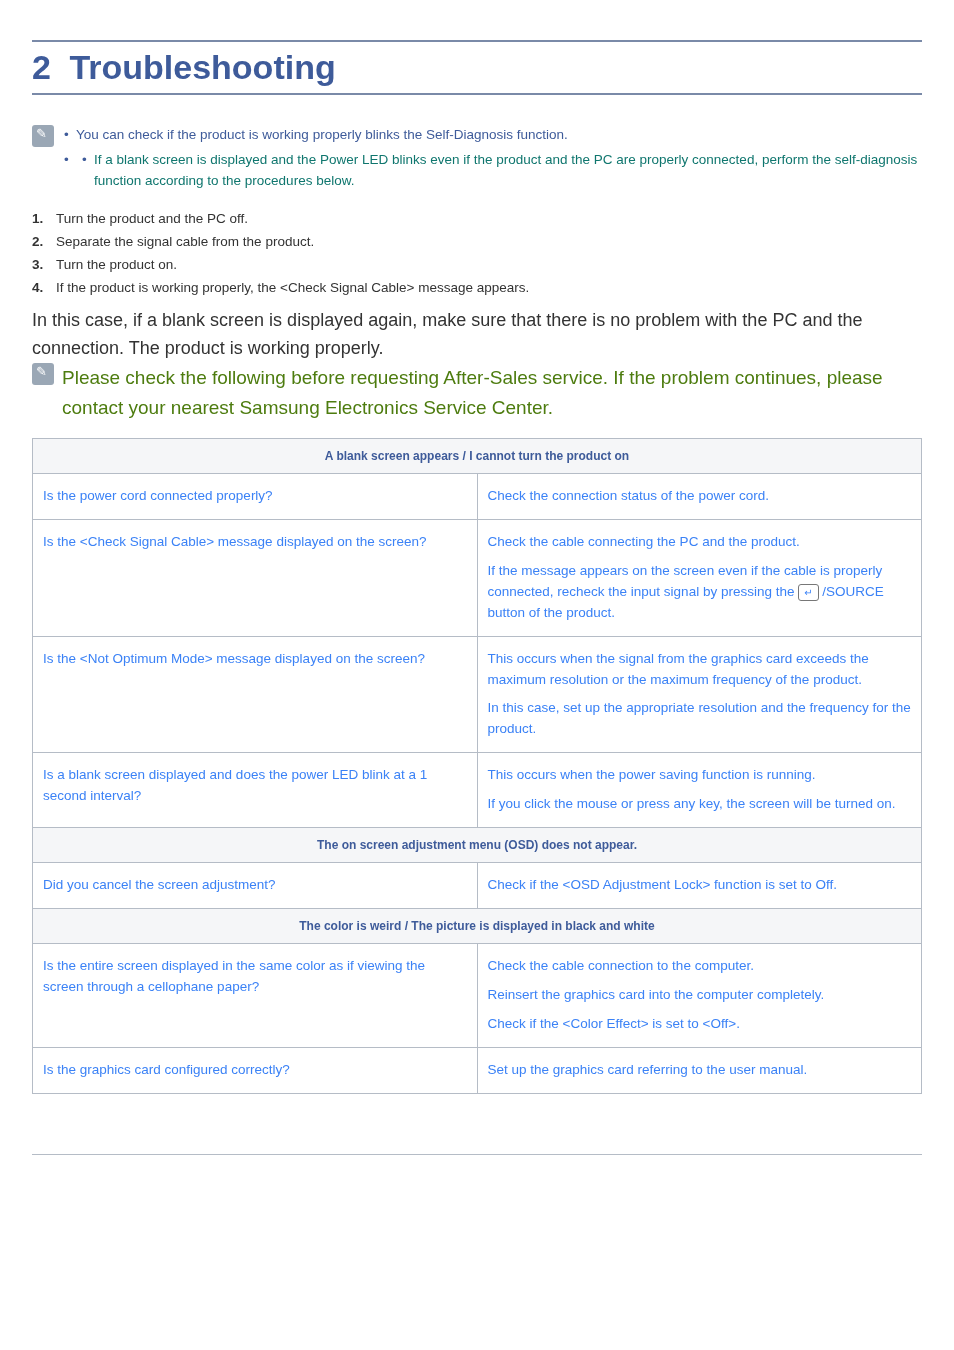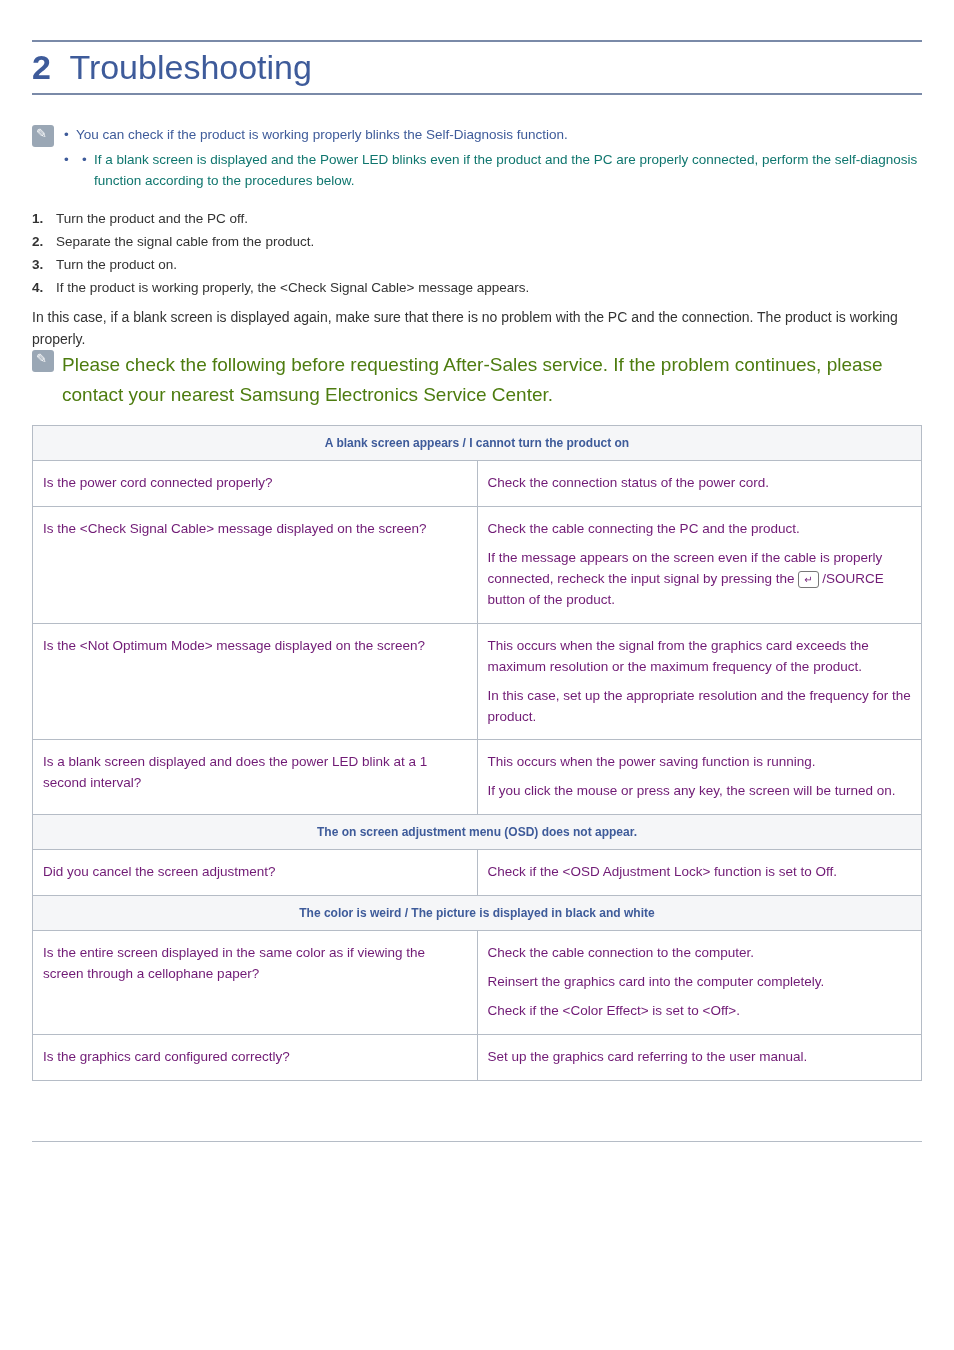--- a/index.html
+++ b/index.html
@@ -1,42 +1,42 @@
 <!DOCTYPE html>
 <html><head>
 <meta charset="utf-8">
 <style>
   * { box-sizing: border-box; margin: 0; padding: 0; }
   html, body { width: 954px; background: #fff; font-family: Arial, Helvetica, sans-serif; color: #333; }
   .page { padding: 40px 32px 80px 32px; }
   .chapter-head { border-top: 2px solid #7a8aa8; border-bottom: 2px solid #7a8aa8; padding: 6px 0; margin-bottom: 30px; }
   .chapter-num { color: #3e5b9a; font-size: 34px; font-weight: bold; display: inline-block; vertical-align: middle; margin-right: 14px; }
-  .chapter-title { color: #3e5b9a; font-size: 34px; font-weight: normal; display: inline-block; vertical-align: middle; }
+  .chapter-title { color: #3e5b9a; font-size: 34px; font-weight: bold; display: inline-block; vertical-align: middle; }
   .section-head { border-bottom: 2px solid #7a8aa8; padding-bottom: 4px; margin-top: 28px; margin-bottom: 18px; }
   .section-num { color: #3e5b9a; font-size: 19px; font-weight: bold; display:inline-block; width: 54px; }
   .section-title { color: #3e5b9a; font-size: 19px; font-weight: bold; }
   .note-box { display: flex; gap: 8px; margin-bottom: 12px; align-items: flex-start; }
   .note-icon { flex: 0 0 22px; width: 22px; height: 22px; background: #9aa7b5; border-radius: 3px; position: relative; }
   .note-icon::before { content: "✎"; position: absolute; top: 1px; left: 4px; font-size: 13px; color: #fff; }
   .note-body { flex: 1; }
   .note-body ul { list-style: none; padding-left: 0; }
   .note-body > ul > li { color: #3e5b9a; font-size: 13.5px; line-height: 1.55; padding-left: 14px; position: relative; margin-bottom: 4px; }
   .note-body > ul > li::before { content: "•"; position: absolute; left: 2px; color: #3e5b9a; }
   .note-body ul ul > li { color: #0f766e; font-size: 13.5px; line-height: 1.55; padding-left: 14px; position: relative; margin-bottom: 4px; }
   .note-body ul ul { margin-left: 4px; }
   .note-body ul ul > li::before { content: "•"; position: absolute; left: 2px; color: #3e5b9a; }
   .note-plain { color: #4d7c0f; font-size: 19px; line-height: 1.55; }
   ol.steps { list-style: none; padding-left: 0; margin-bottom: 6px; }
   ol.steps li { font-size: 13.5px; color: #333; line-height: 1.7; padding-left: 24px; position: relative; }
   ol.steps li .num { position: absolute; left: 0; font-weight: bold; }
-  .body-text { font-size: 14px; color: #333; line-height: 1.6; }
+  .body-text { font-size: 18px; color: #333; line-height: 1.6; }
 
   table.trouble { width: 100%; border-collapse: collapse; margin-top: 16px; }
   table.trouble th.section-row { background: #f5f6f8; color: #3e5b9a; font-weight: bold; font-size: 12px; text-align: center; padding: 10px 8px; border: 1px solid #b5bcc6; }
-  table.trouble td { border: 1px solid #b5bcc6; font-size: 13.5px; color: #701a75; padding: 12px 10px; vertical-align: top; line-height: 1.55; }
+  table.trouble td { border: 1px solid #b5bcc6; font-size: 13.5px; color: #3b82f6; padding: 12px 10px; vertical-align: top; line-height: 1.55; }
   table.trouble td.left { width: 50%; }
   table.trouble td p + p { margin-top: 8px; }
   .source-btn { display:inline-block; border:1px solid #777; border-radius:3px; padding:0 5px; font-size:11px; line-height:14px; vertical-align:middle; }
   .source-btn::before { content: "↵"; font-size: 10px; }
 
   .page-rule { border: none; border-top: 1px solid #b5bcc6; margin-top: 60px; }
 </style>
 </head>
 <body>
 

